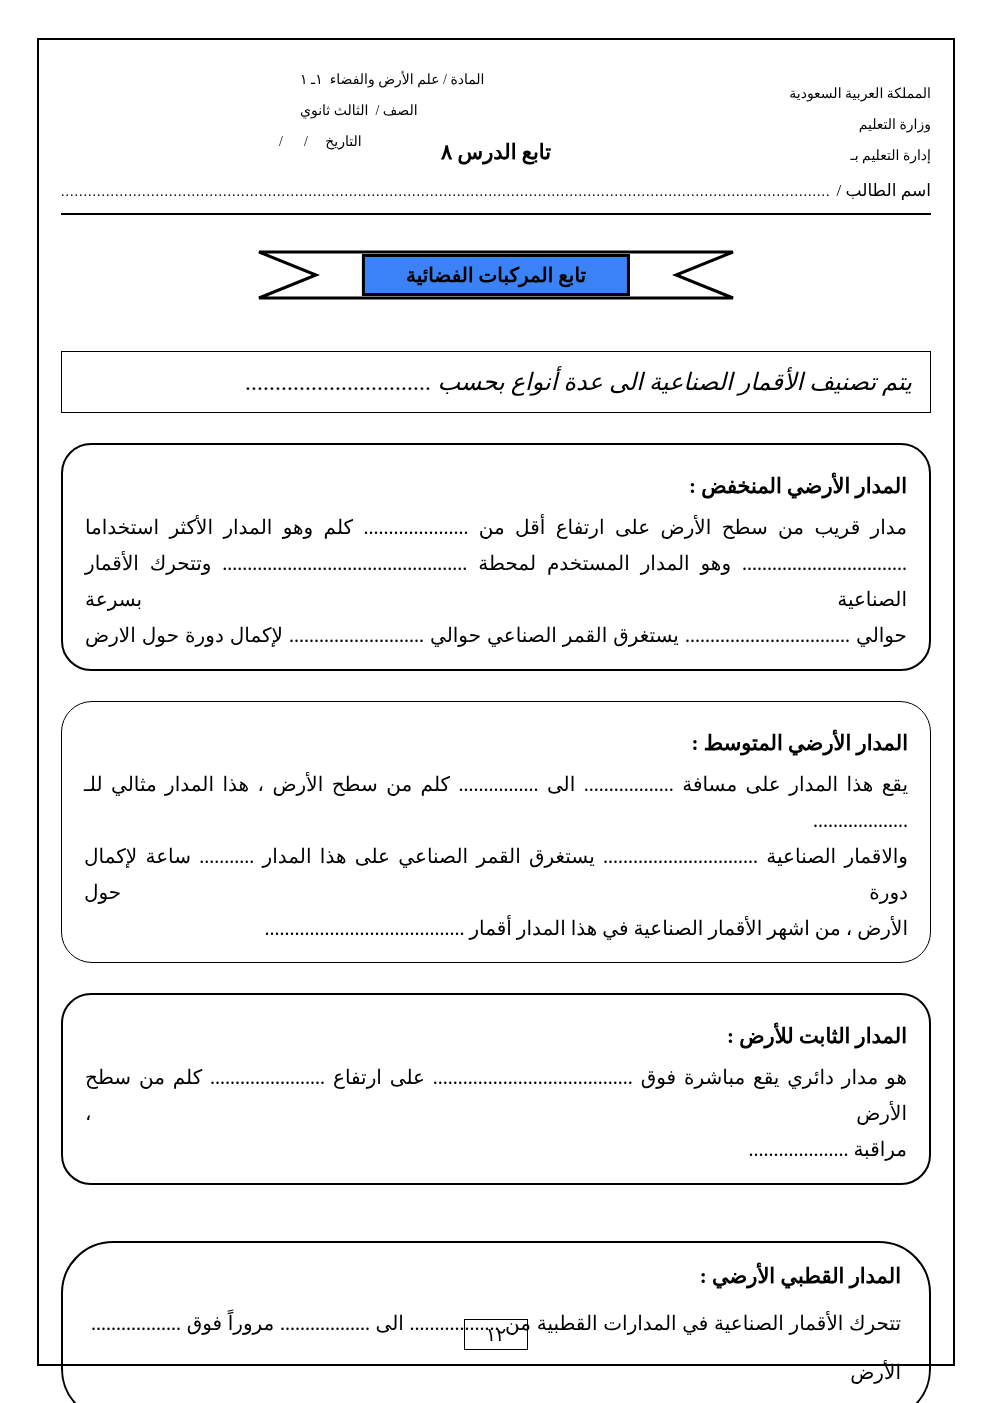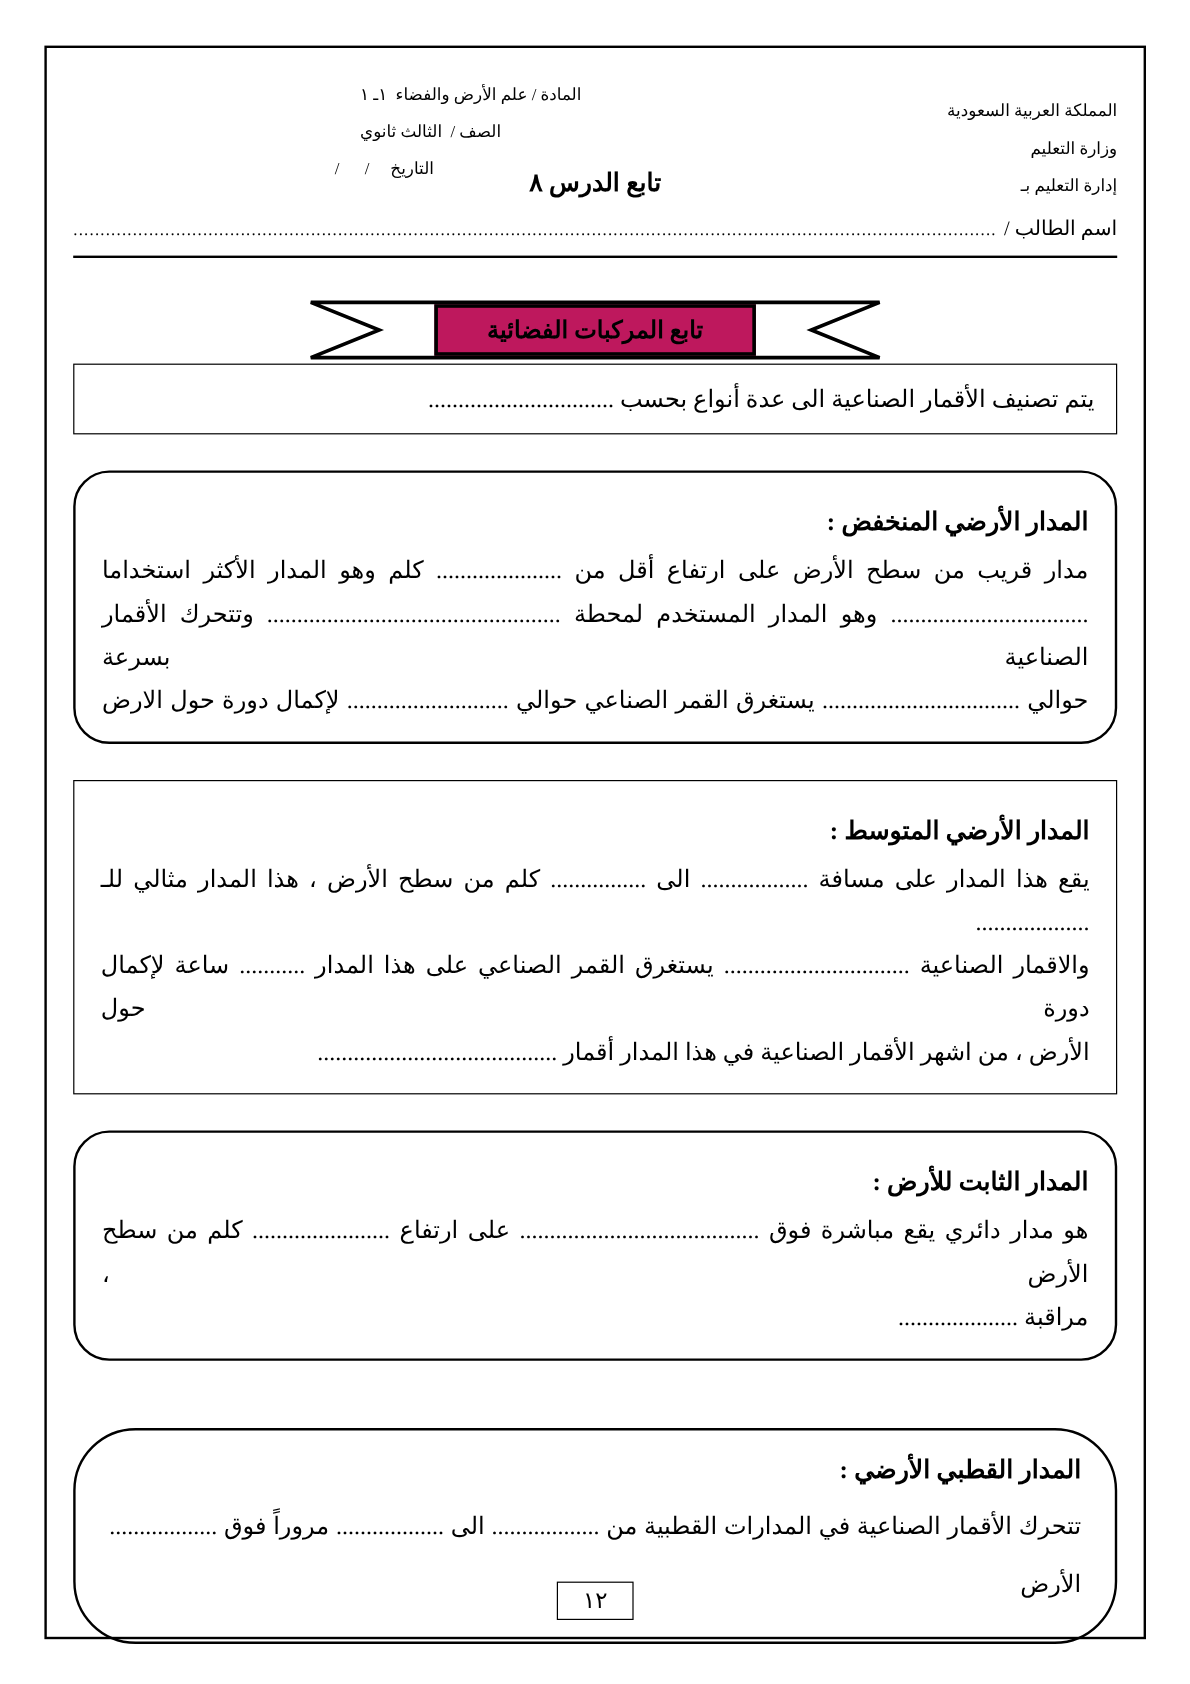--- a/index.html
+++ b/index.html
@@ -26,27 +26,27 @@
   
   .name-row { display:flex; align-items:baseline; margin-top:18px; font-size:17px; }
   .name-label { white-space:nowrap; padding-left:6px; }
   .leader { flex:1; overflow:hidden; white-space:nowrap; font-size:14px; letter-spacing:1px; }
   .rule { margin-top:12px; border-top:2px solid #000; }
   
   .banner { position:relative; width:480px; height:56px; margin:32px auto 0; }
   .banner svg { position:absolute; inset:0; }
   .banner-title {
     position:absolute; left:50%; top:50%; transform:translate(-50%,-50%);
-    background:#be185d; border:3px solid #000; padding:6px 41px;
+    background:#3b82f6; border:3px solid #000; padding:6px 41px;
     font-weight:bold; font-size:20px; white-space:nowrap;
   }
   
-  .intro-box { border:1.5px solid #000; padding:16px 18px; font-size:20px; }
+  .intro-box { margin-top:48px; border:1.5px solid #000; padding:16px 18px; font-size:24px;font-style:italic; }
   .box { border:2px solid #000; padding:24px 22px 16px; font-size:20px; }
-  .box.square { border-width:1.5px; }
+  .box.square { border-width:1.5px;border-radius:31px; }
   .box.rounded { border-radius:30px; }
   .box.rounded-lg { border-radius:52px; padding:16px 28px 22px; }
   .box .title { font-weight:bold; font-size:21px; line-height:34px; margin-bottom:6px; }
   .box .line { line-height:36px; }
   .box .line.j { text-align:justify; text-align-last:justify; }
   .box.roomy .line { line-height:49px; }
   .m30 { margin-top:30px; }
   .m56 { margin-top:56px; }
   
   .pagenum {

